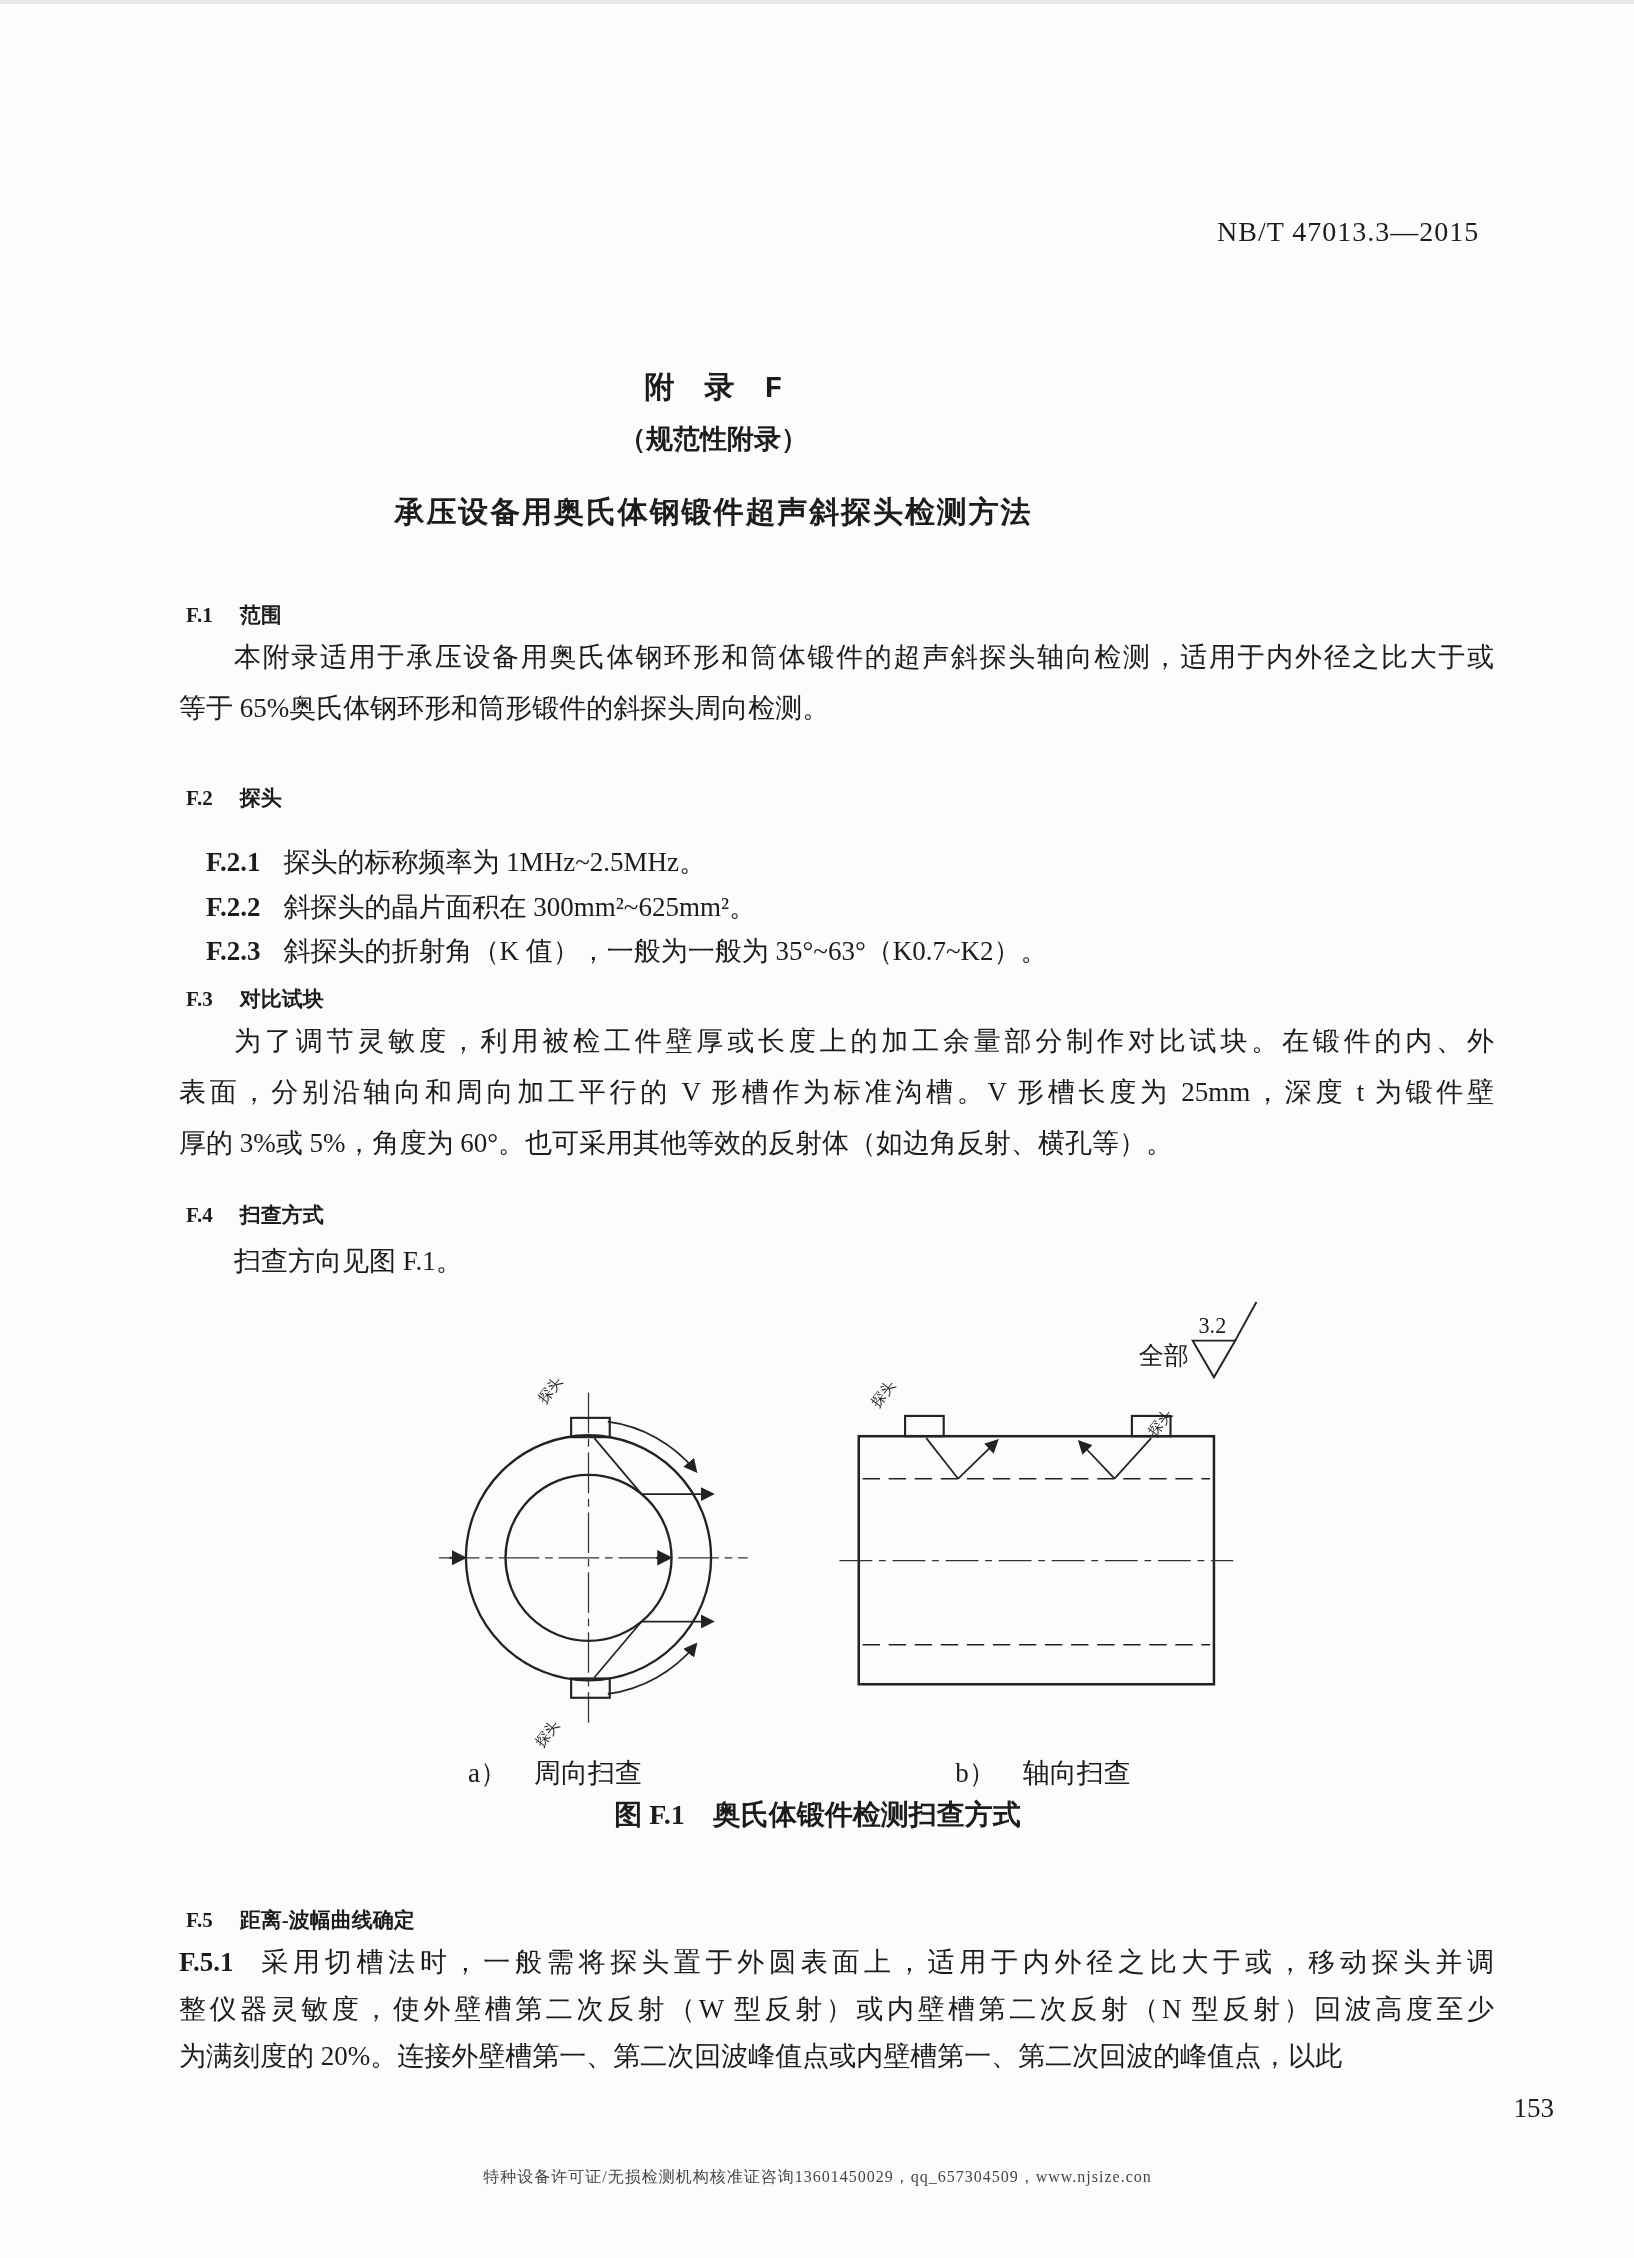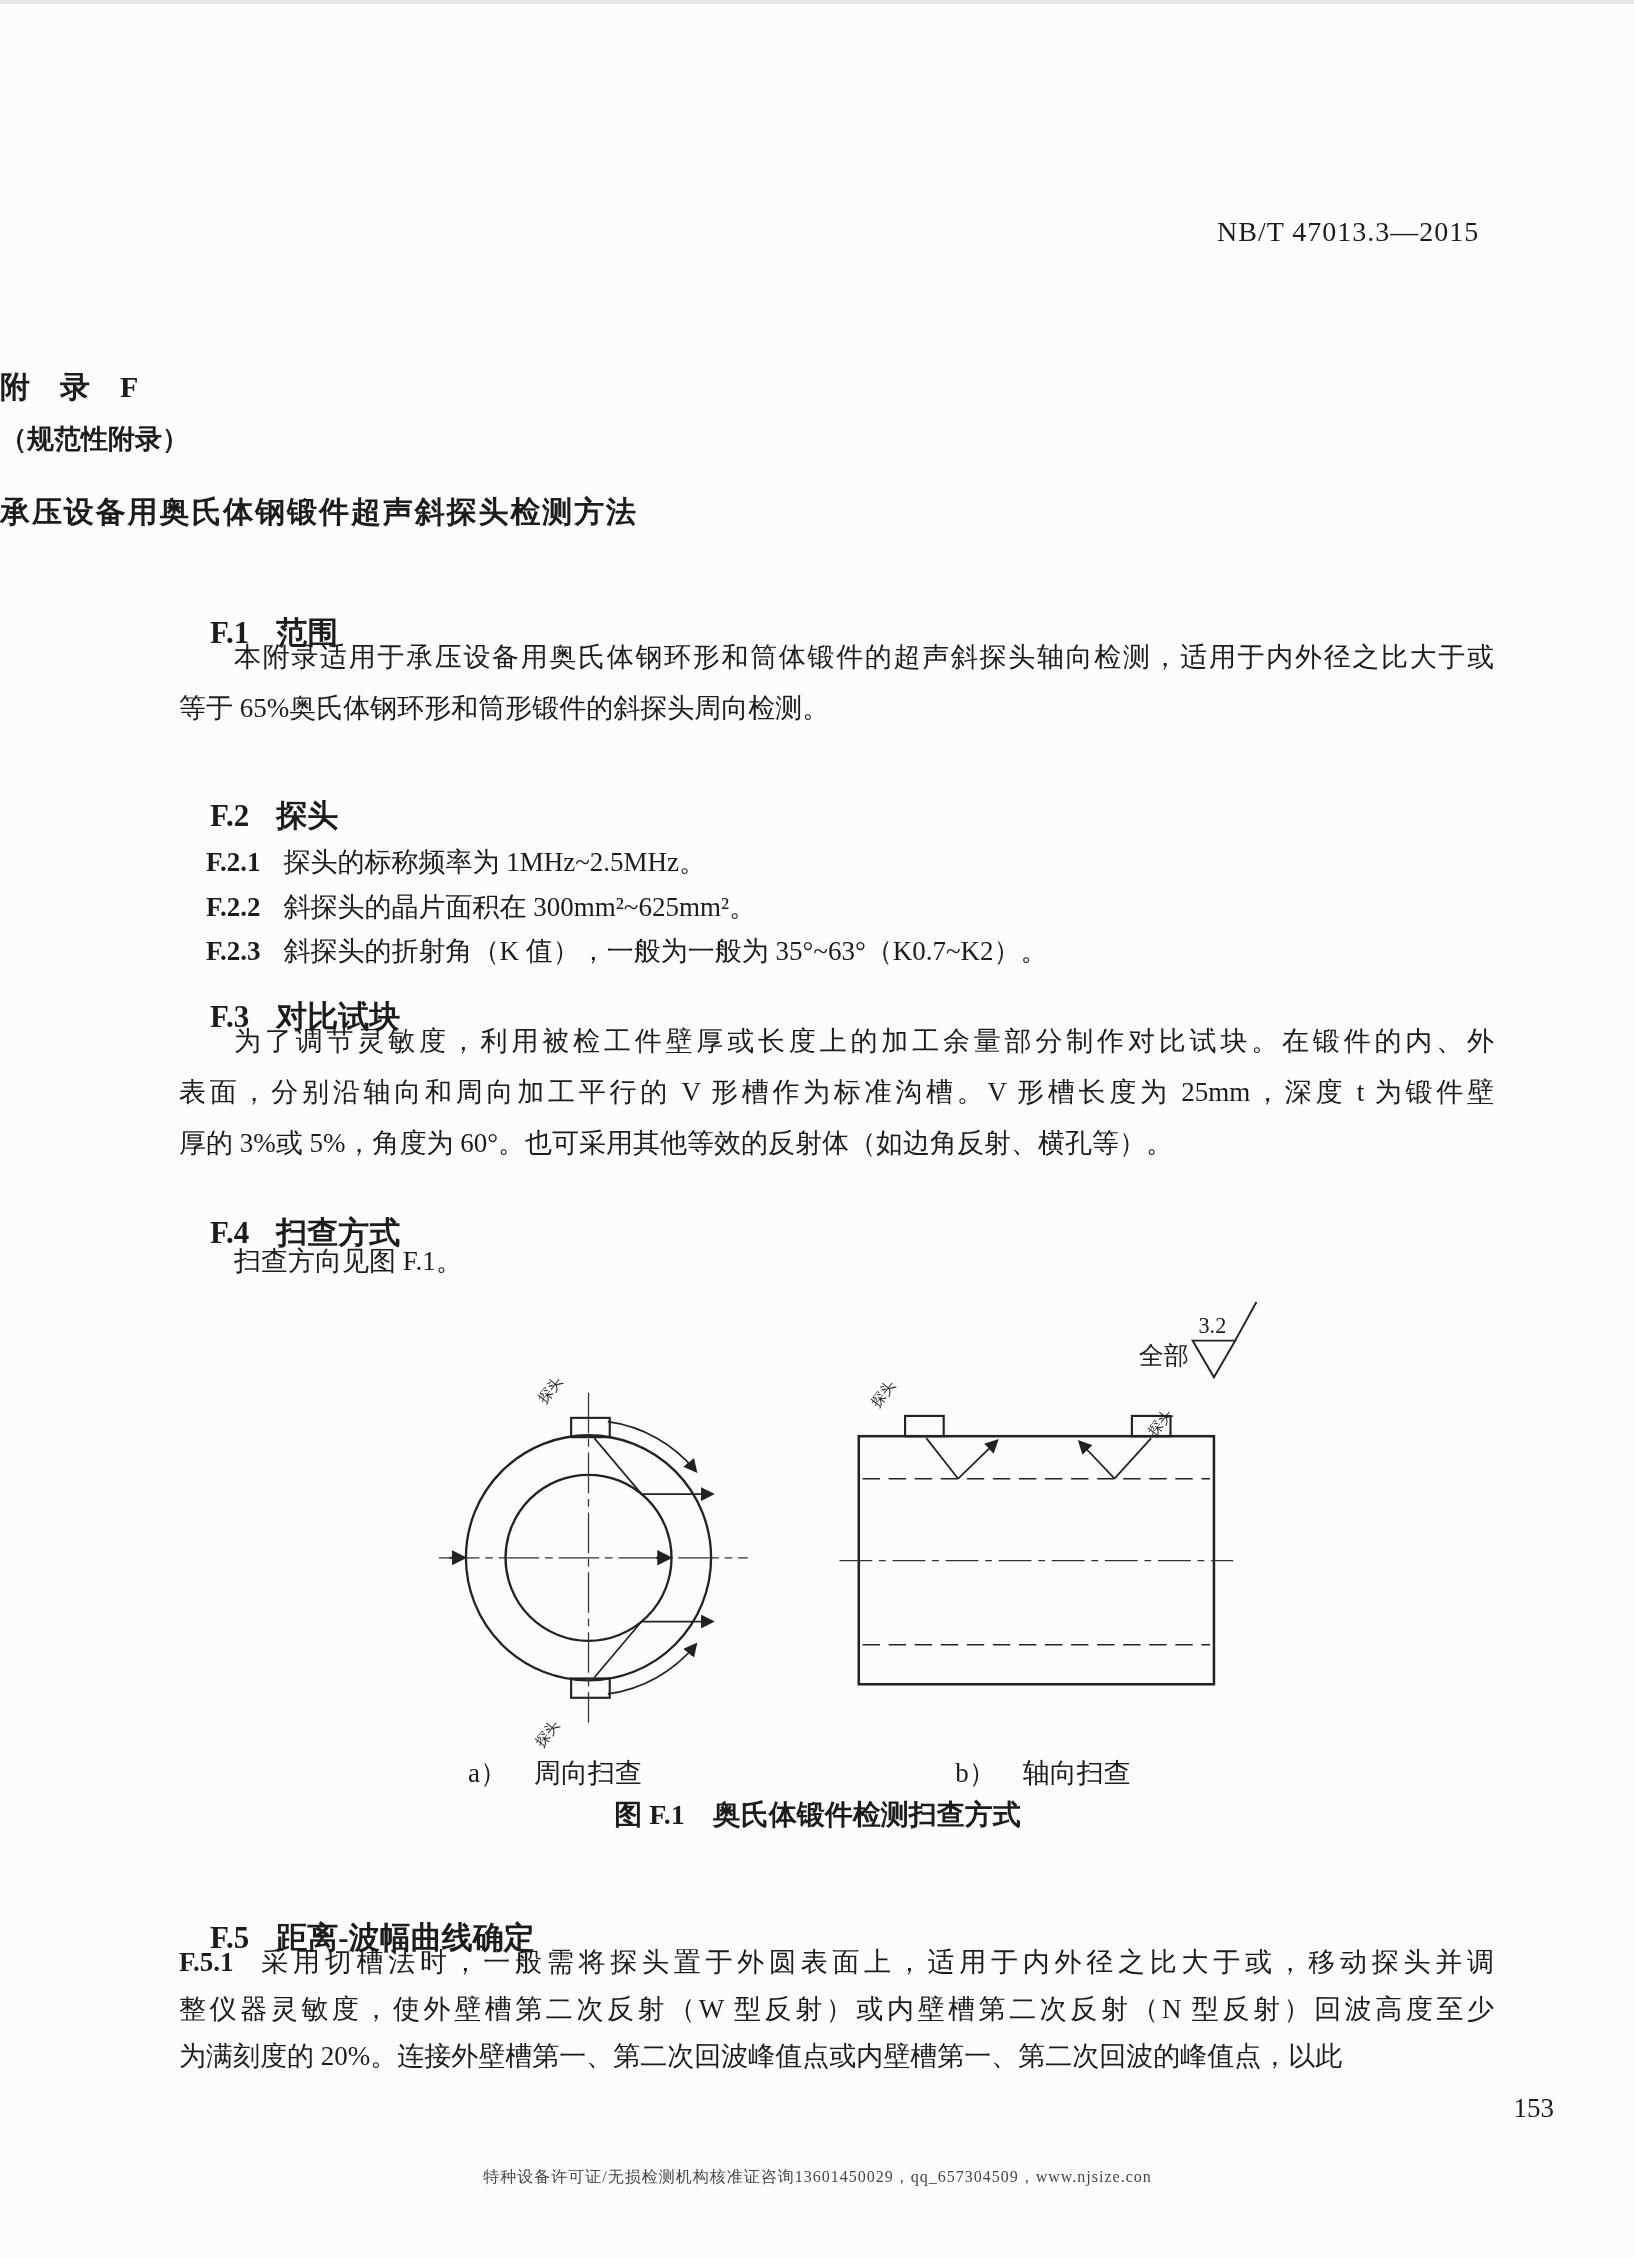--- a/index.html
+++ b/index.html
@@ -5,26 +5,26 @@
   html,body{margin:0;padding:0;background:#e8e8e8;}
   .page{
     position:relative;width:1635px;height:2258px;margin:4px auto;
     background:#fcfcfb;color:#1c1c1c;overflow:hidden;
     font-family:"Liberation Serif","DejaVu Serif",serif;
   }
   .abs{position:absolute;}
   
   .std-num{top:212px;left:1217px;width:290px;font-size:28px;letter-spacing:1px;white-space:pre;}
   
-  .t-center{left:0;width:1427px;text-align:left;white-space:pre;}
+  .t-center{left:0;width:1427px;text-align:center;white-space:pre;font-family:Liberation Mono, monospace;}
   .t1{top:363px;font-size:30px;font-weight:bold;}
   .t2{top:417px;font-size:27px;font-weight:bold;}
   .t3{top:488px;font-size:30px;font-weight:bold;letter-spacing:1.9px;}
   
-  .h{left:179px;font-size:31px;font-weight:bold;white-space:pre;}
+  .h{left:165px;font-size:21px;font-weight:bold;white-space:pre;}
   .h .num{margin-right:27px;}
   
   .par{left:179px;width:1315px;font-size:27px;}
   .line{line-height:51px;height:51px;text-align:justify;overflow:hidden;}
   .line.fill{text-align-last:justify;}
   .line.indent{padding-left:55px;}
   .f5 .line{line-height:47px;height:47px;}
   .clause{left:179px;font-size:27px;white-space:pre;}
   .clause .num{font-weight:bold;margin-right:23px;}
   .cnum-inline{font-weight:bold;margin-right:23px;}

